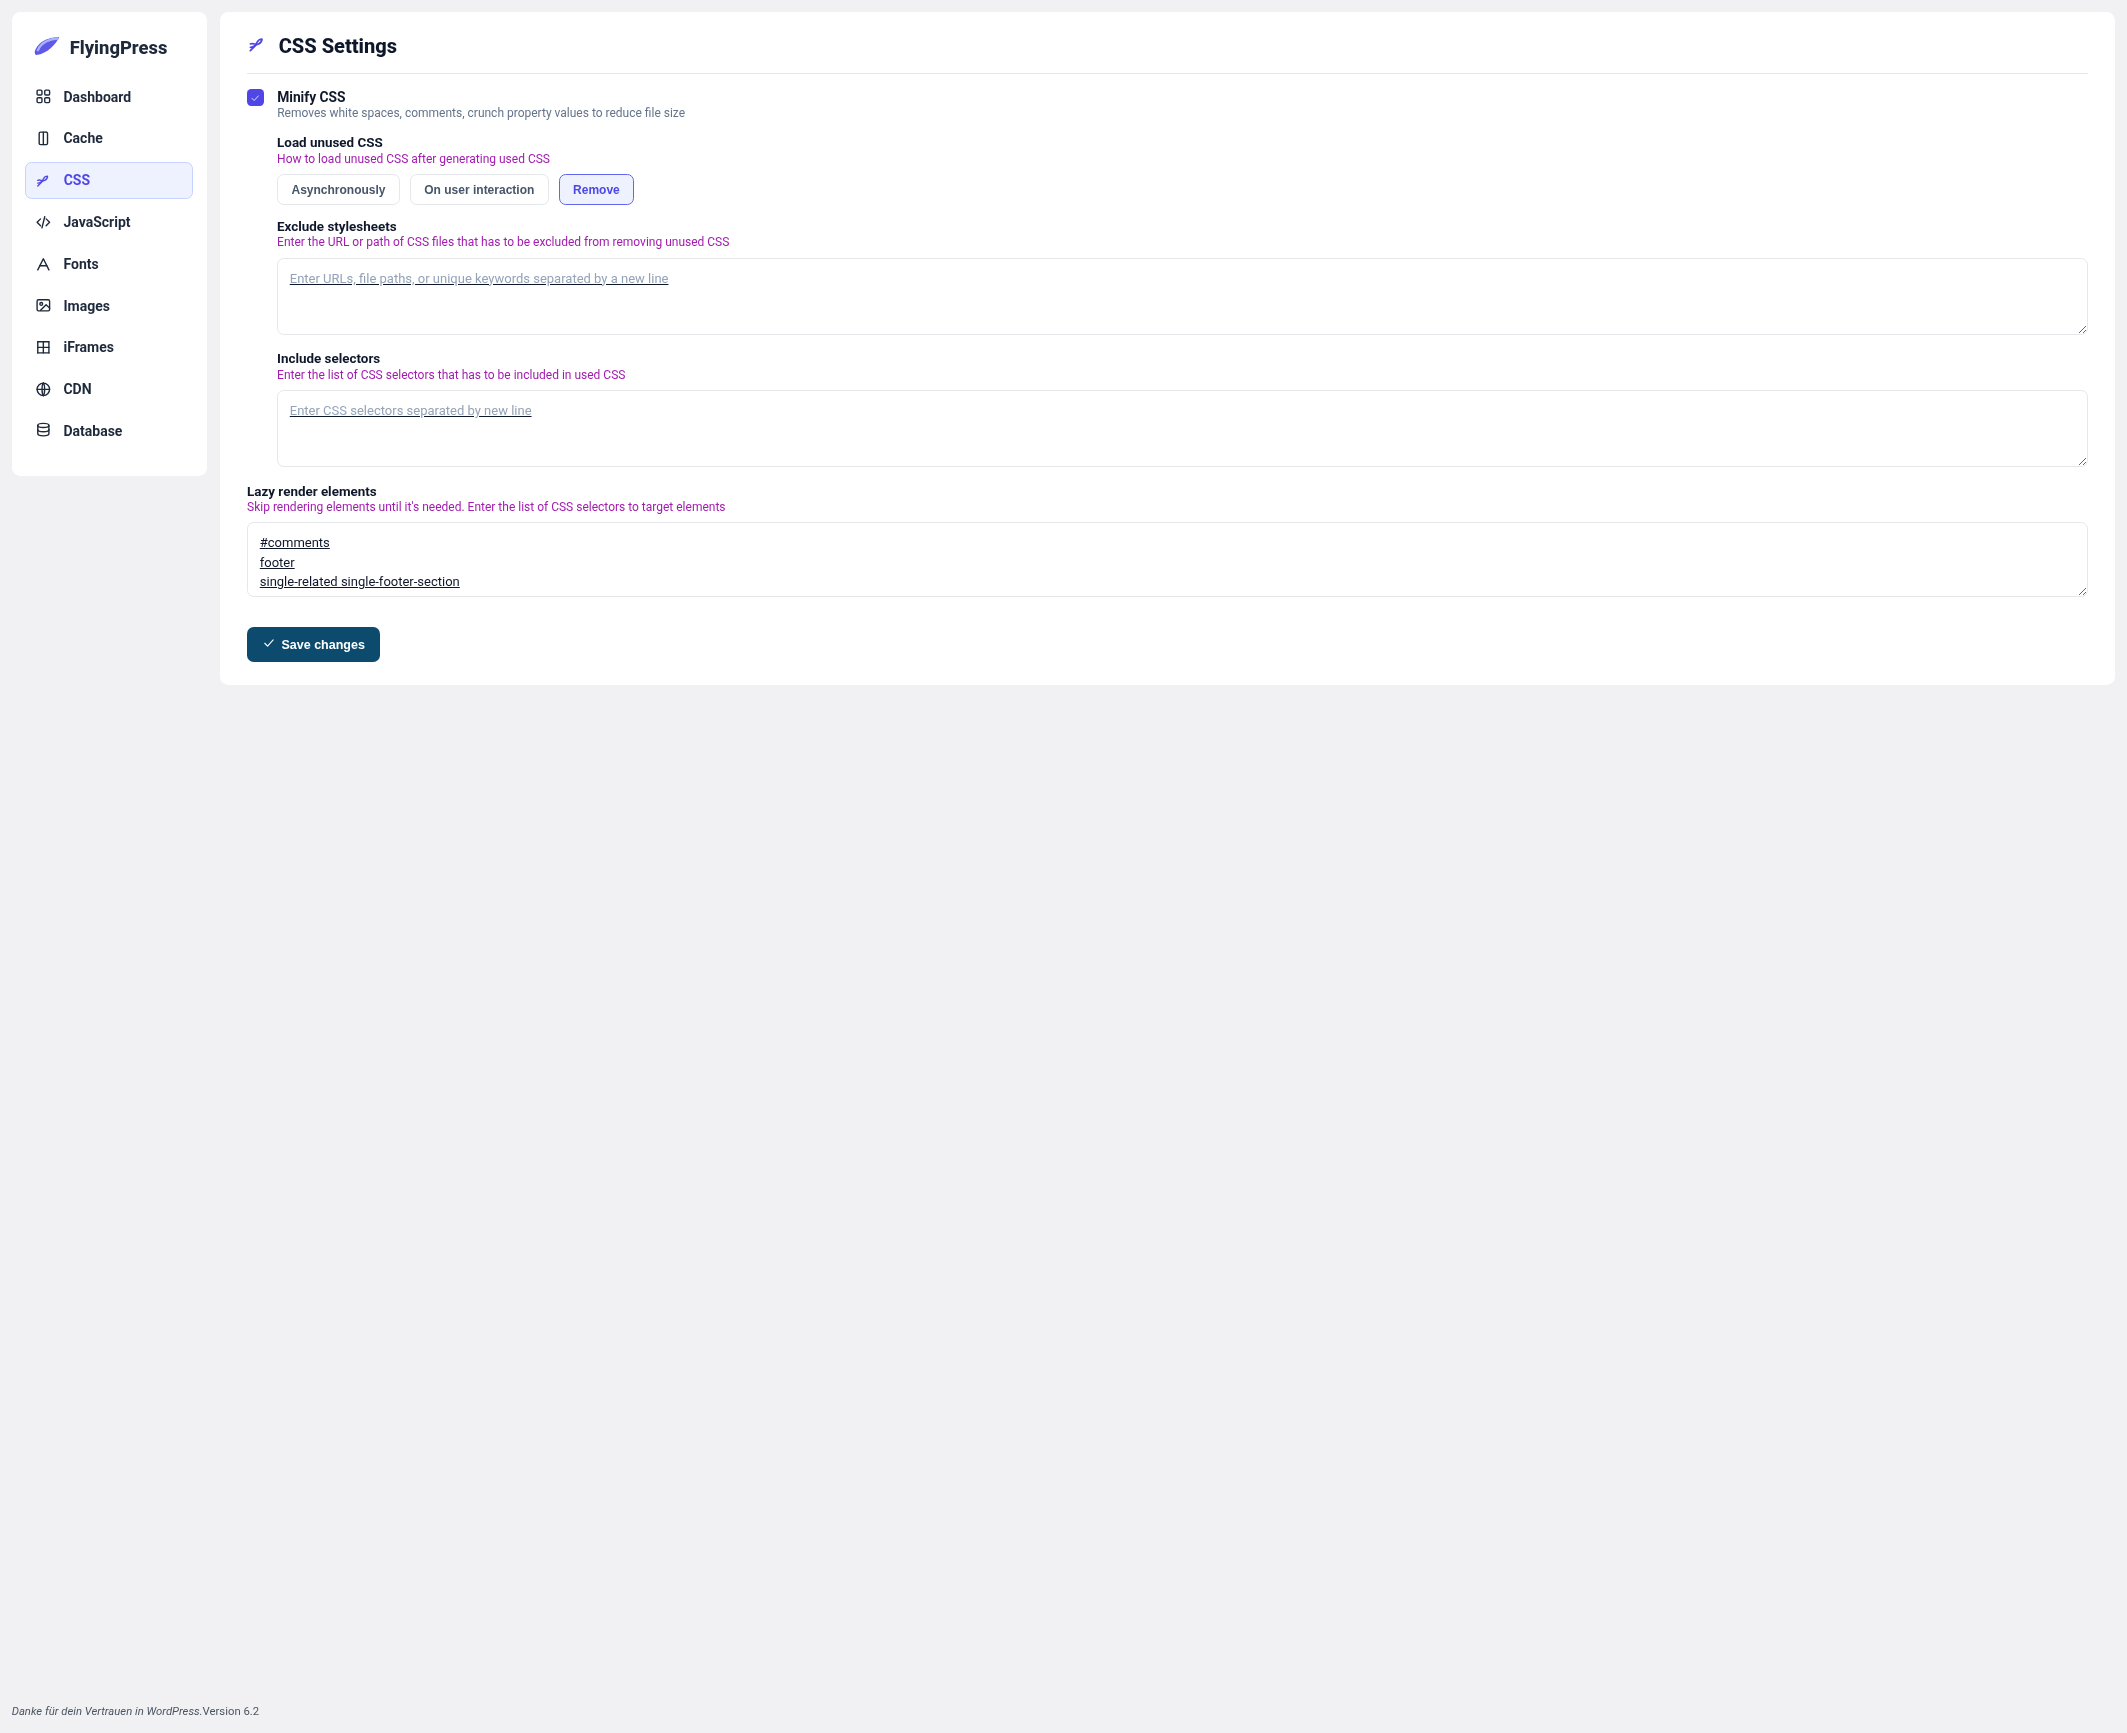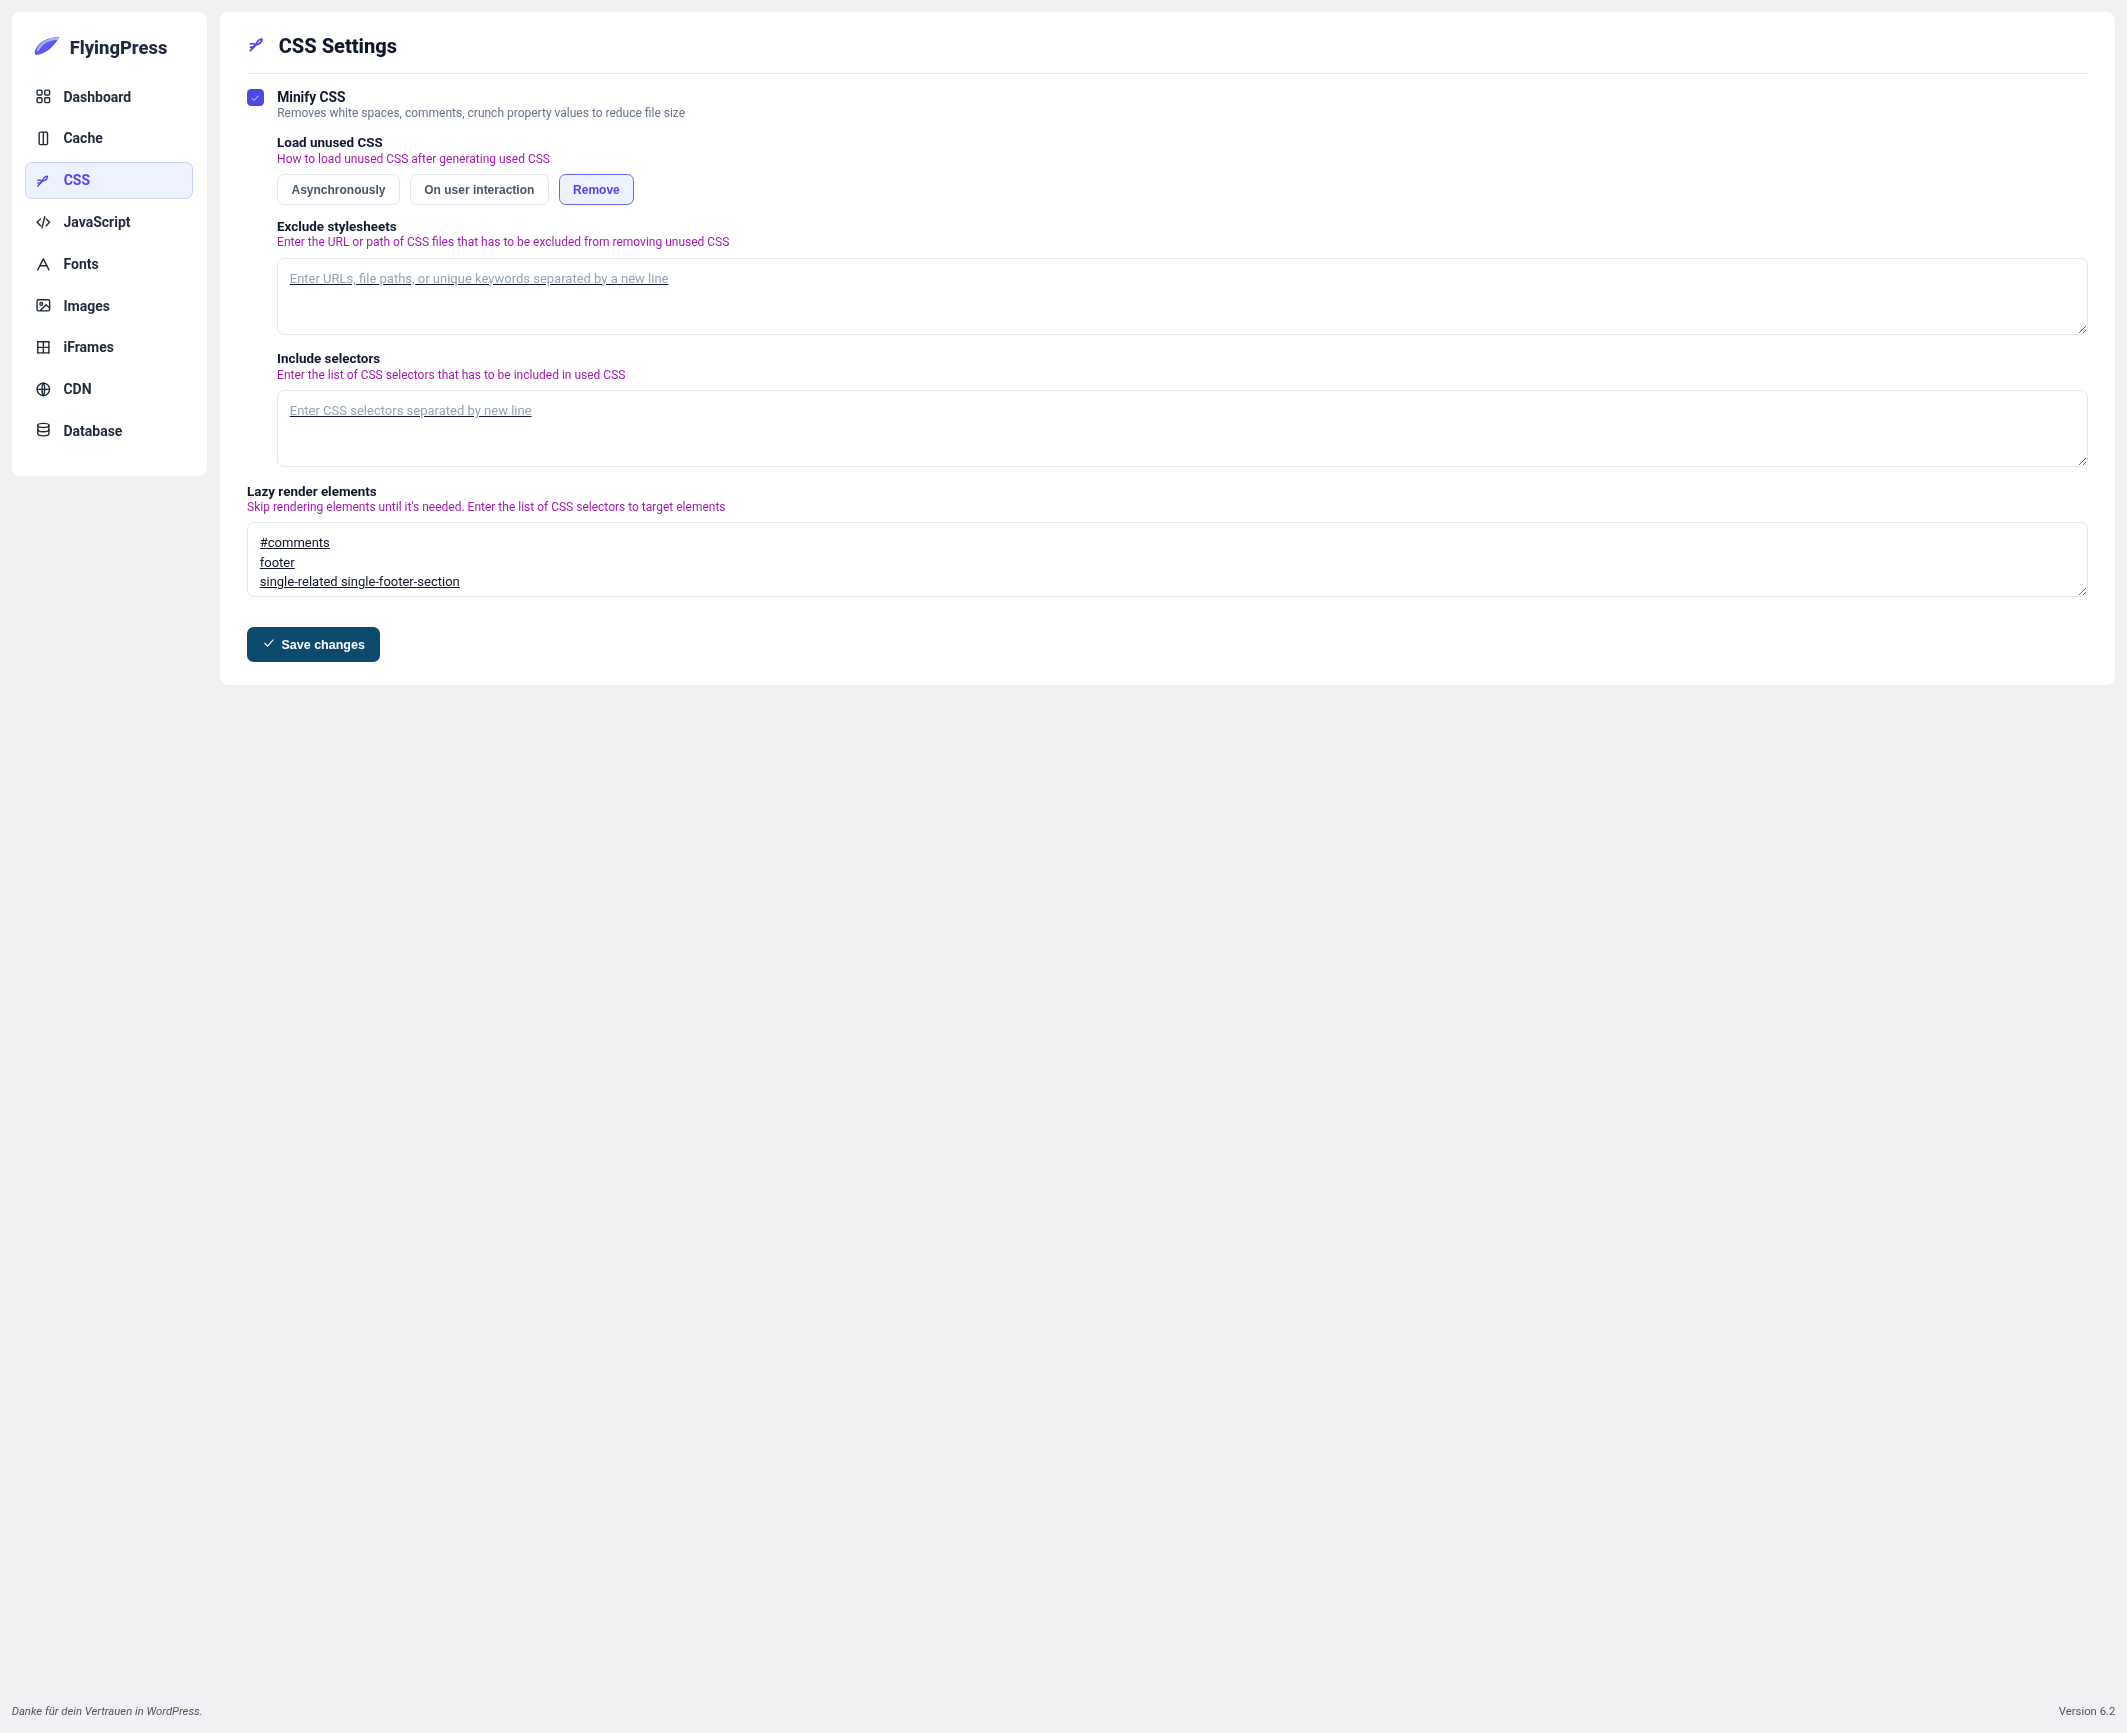--- a/index.html
+++ b/index.html
@@ -177,21 +177,21 @@
     border-radius: 6.7px;
     padding: 9.2px 15px;
     cursor: pointer;
     margin-top: 18.4px;
   }
   .save-btn svg { stroke: #fff; }
 
   
   .footer {
     display: flex;
-    justify-content: space-between;
+    justify-content: flex-start;
     align-items: center;
     padding: 11.7px 11.7px 10px 11.7px;
     color: #4b5563;
     font-size: 11.3px;
   }
   .footer .thanks { font-style: italic; }
 
   svg { stroke: currentColor; fill: none; stroke-width: 2; stroke-linecap: round; stroke-linejoin: round; }
 </style>
 </head>

